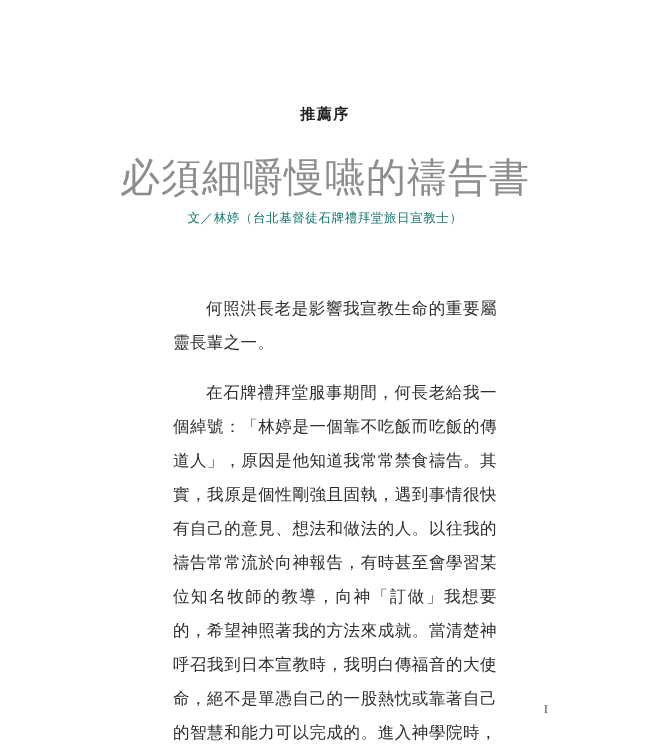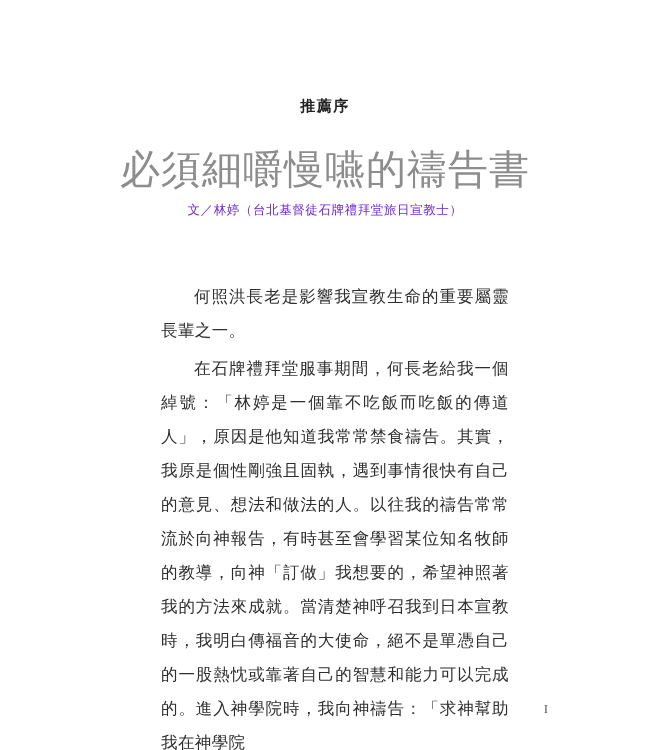--- a/index.html
+++ b/index.html
@@ -19,21 +19,21 @@
     position: relative;
     width: 650px;
     height: 750px;
     box-sizing: border-box;
   }
 
   
   .header {
     position: absolute;
     left: 0;
-    top: 96px;
+    top: 104px;
     width: 650px;
     text-align: center;
   }
 
   .kicker {
     font-family: "Liberation Serif", "DejaVu Serif", serif;
     font-size: 15px;
     font-weight: 700;
     color: #222222;
     letter-spacing: 1.5px;
@@ -49,35 +49,35 @@
     letter-spacing: 1px;
     line-height: 46px;
     white-space: nowrap;
   }
 
   .byline {
     margin-top: 9px;
     font-family: "Liberation Sans", "DejaVu Sans", sans-serif;
     font-size: 12.5px;
     font-weight: 400;
-    color: #6d28d9;
+    color: #0f766e;
     letter-spacing: 0.6px;
     line-height: 18px;
   }
 
   
   .body-text {
     position: absolute;
     left: 157px;
     top: 276px;
     width: 356px;
   }
 
   .para {
-    margin: 4px;
+    margin: 16px;
     font-family: "Liberation Serif", "DejaVu Serif", serif;
     font-size: 16.5px;
     color: #2e2e2e;
     line-height: 34px;
     text-align: justify;
     text-justify: inter-character;
     text-indent: 33px;
     letter-spacing: 0.4px;
     word-break: break-all;
   }

